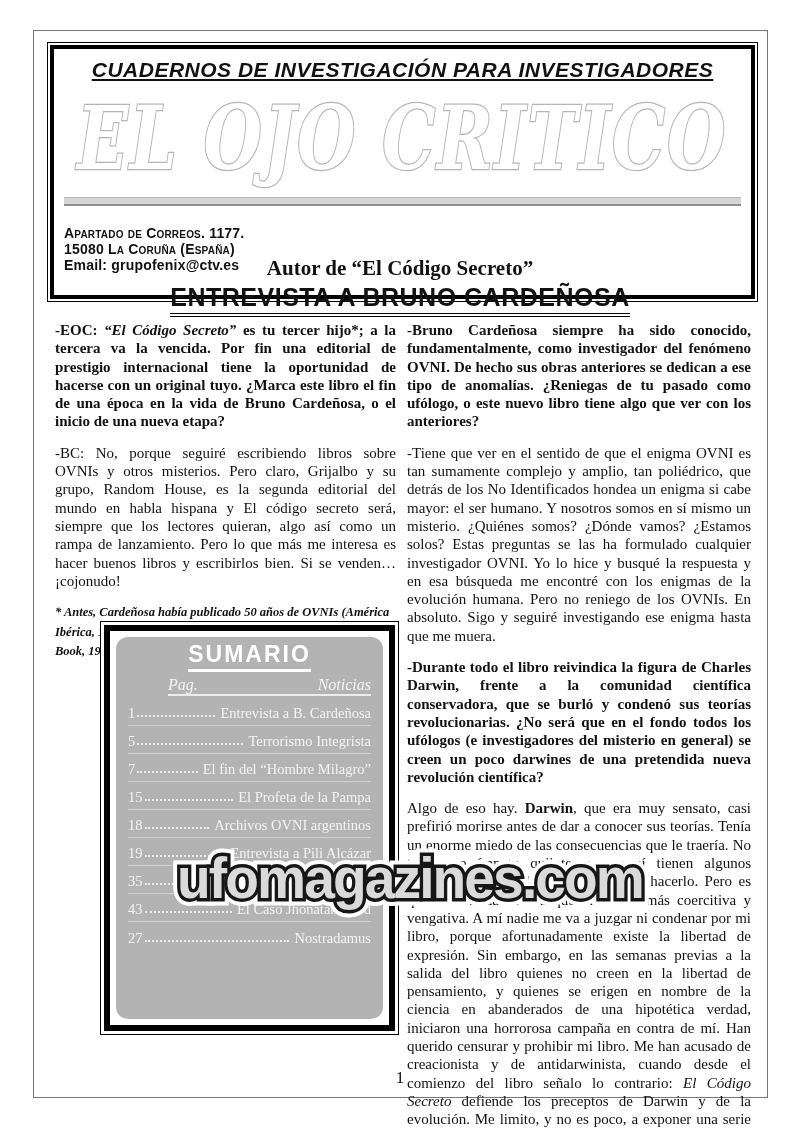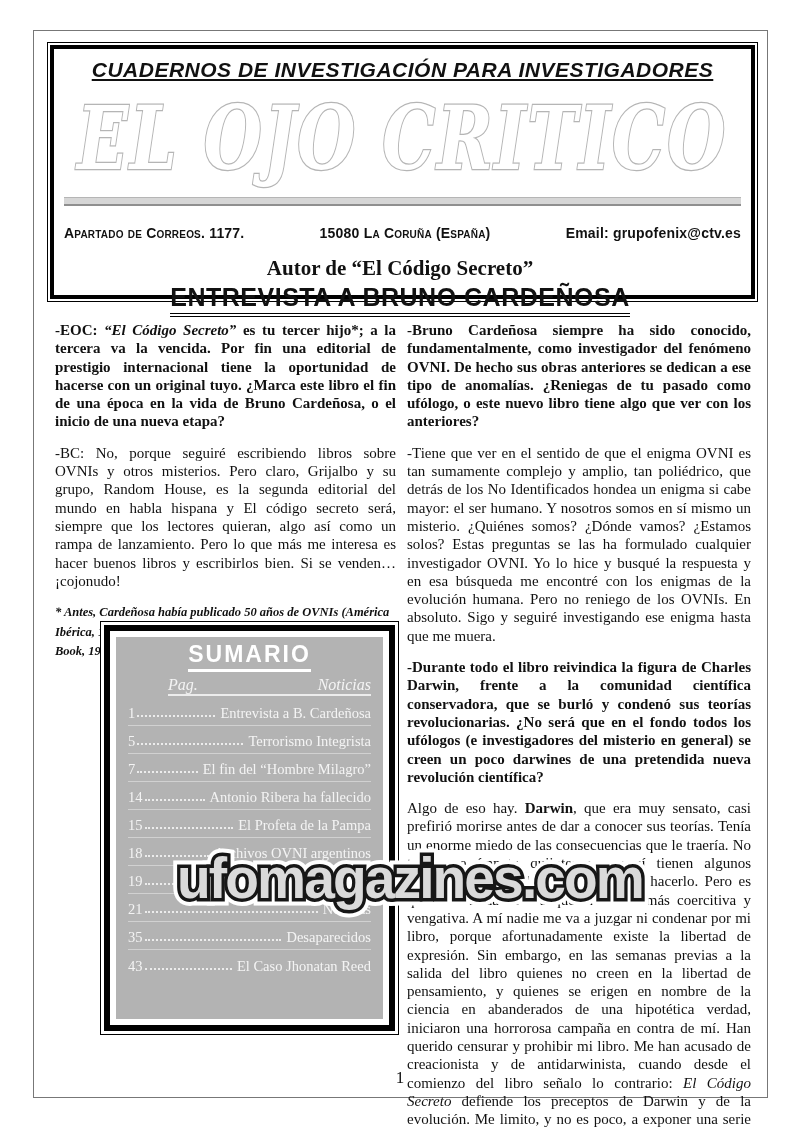--- a/index.html
+++ b/index.html
@@ -35,21 +35,21 @@
     font-weight:bold; font-size:15.5px;
     border-bottom:2px solid #000; height:18px;
   }
   .editor-row .l { flex:1; text-align:left; }
   .editor-row .c { flex:1; text-align:center; }
   .editor-row .r { flex:1; text-align:right; }
   .address-row {
     position:absolute; left:0; top:176px; width:100%; height:16px;
     display:flex; justify-content:space-between; padding:0 10px;
     font-family:"Liberation Sans", sans-serif; font-weight:bold; font-size:14px;
-    font-variant:small-caps; letter-spacing:.2px;
+    font-variant:small-caps; letter-spacing:.2px;flex-direction:column;
   }
   .address-row .email { font-variant:normal; }
   
   .title-block { position:absolute; left:0; top:256px; width:800px; text-align:center; }
   .kicker { font-size:21px; font-weight:bold; }
   .headline {
     display:inline-block; margin-top:2px;
     font-family:"Liberation Sans", sans-serif; font-weight:bold; font-size:25px;
     letter-spacing:.5px; border-bottom:4px double #000; padding-bottom:1px;
   }
@@ -64,21 +64,21 @@
     margin-top:6px; text-align:left;
   }
   
   .sumario-outer {
     position:absolute; left:100px; top:621px; width:299px; height:414px;
     border:1px solid #000; padding:3px; background:#fff;
   }
   .sumario-mid { border:6px solid #000; padding:6px; height:100%; background:#fff; }
   .sumario-panel {
     background:#b3b3b3; height:100%; padding:4px 12px 0 12px;
-    color:#f4f4f4; overflow:hidden;
+    color:#f4f4f4; overflow:hidden;border-radius:12px;
   }
   .sumario-title {
     text-align:center; margin-bottom:2px;
   }
   .sumario-title span {
     display:inline-block; font-family:"Liberation Sans", sans-serif;
     font-weight:bold; font-size:23px; letter-spacing:2px; color:#fff;
     border-bottom:3px solid #fff; padding-bottom:1px;
   }
   .sumario-cols {
@@ -156,53 +156,48 @@
           <span class="num">5</span>
           <span class="dots"></span>
           <span class="art">Terrorismo Integrista</span>
         </div>
       <div class="sumario-entry">
           <span class="num">7</span>
           <span class="dots"></span>
           <span class="art">El fin del “Hombre Milagro”</span>
         </div>
       <div class="sumario-entry">
-          <span class="num">14</span>
-          <span class="dots"></span>
-          <span class="art">Antonio Ribera ha fallecido</span>
-        </div>
-      <div class="sumario-entry">
           <span class="num">15</span>
           <span class="dots"></span>
           <span class="art">El Profeta de la Pampa</span>
         </div>
       <div class="sumario-entry">
           <span class="num">18</span>
           <span class="dots"></span>
           <span class="art">Archivos OVNI argentinos</span>
         </div>
       <div class="sumario-entry">
           <span class="num">19</span>
           <span class="dots"></span>
           <span class="art">Entrevista a Pili Alcázar</span>
         </div>
       <div class="sumario-entry">
-          <span class="num">21</span>
-          <span class="dots"></span>
-          <span class="art">Noticias</span>
-        </div>
-      <div class="sumario-entry">
           <span class="num">35</span>
           <span class="dots"></span>
           <span class="art">Desaparecidos</span>
         </div>
       <div class="sumario-entry">
           <span class="num">43</span>
           <span class="dots"></span>
           <span class="art">El Caso Jhonatan Reed</span>
+        </div>
+      <div class="sumario-entry">
+          <span class="num">27</span>
+          <span class="dots"></span>
+          <span class="art">Nostradamus</span>
         </div>
     </div>
   </div>
 </div>
 
 <div class="watermark">
   <svg width="488" height="86" viewBox="0 0 488 86">
     <text x="244" y="60" text-anchor="middle" font-family="Liberation Sans, sans-serif" font-weight="bold" font-size="58" letter-spacing="-2" fill="#dadada" stroke="#ffffff" stroke-width="15" paint-order="stroke" textLength="466" lengthAdjust="spacingAndGlyphs">ufomagazines.com</text>
     <text x="244" y="60" text-anchor="middle" font-family="Liberation Sans, sans-serif" font-weight="bold" font-size="58" letter-spacing="-2" fill="#dadada" stroke="#161616" stroke-width="7" paint-order="stroke" textLength="466" lengthAdjust="spacingAndGlyphs">ufomagazines.com</text>
   </svg>

